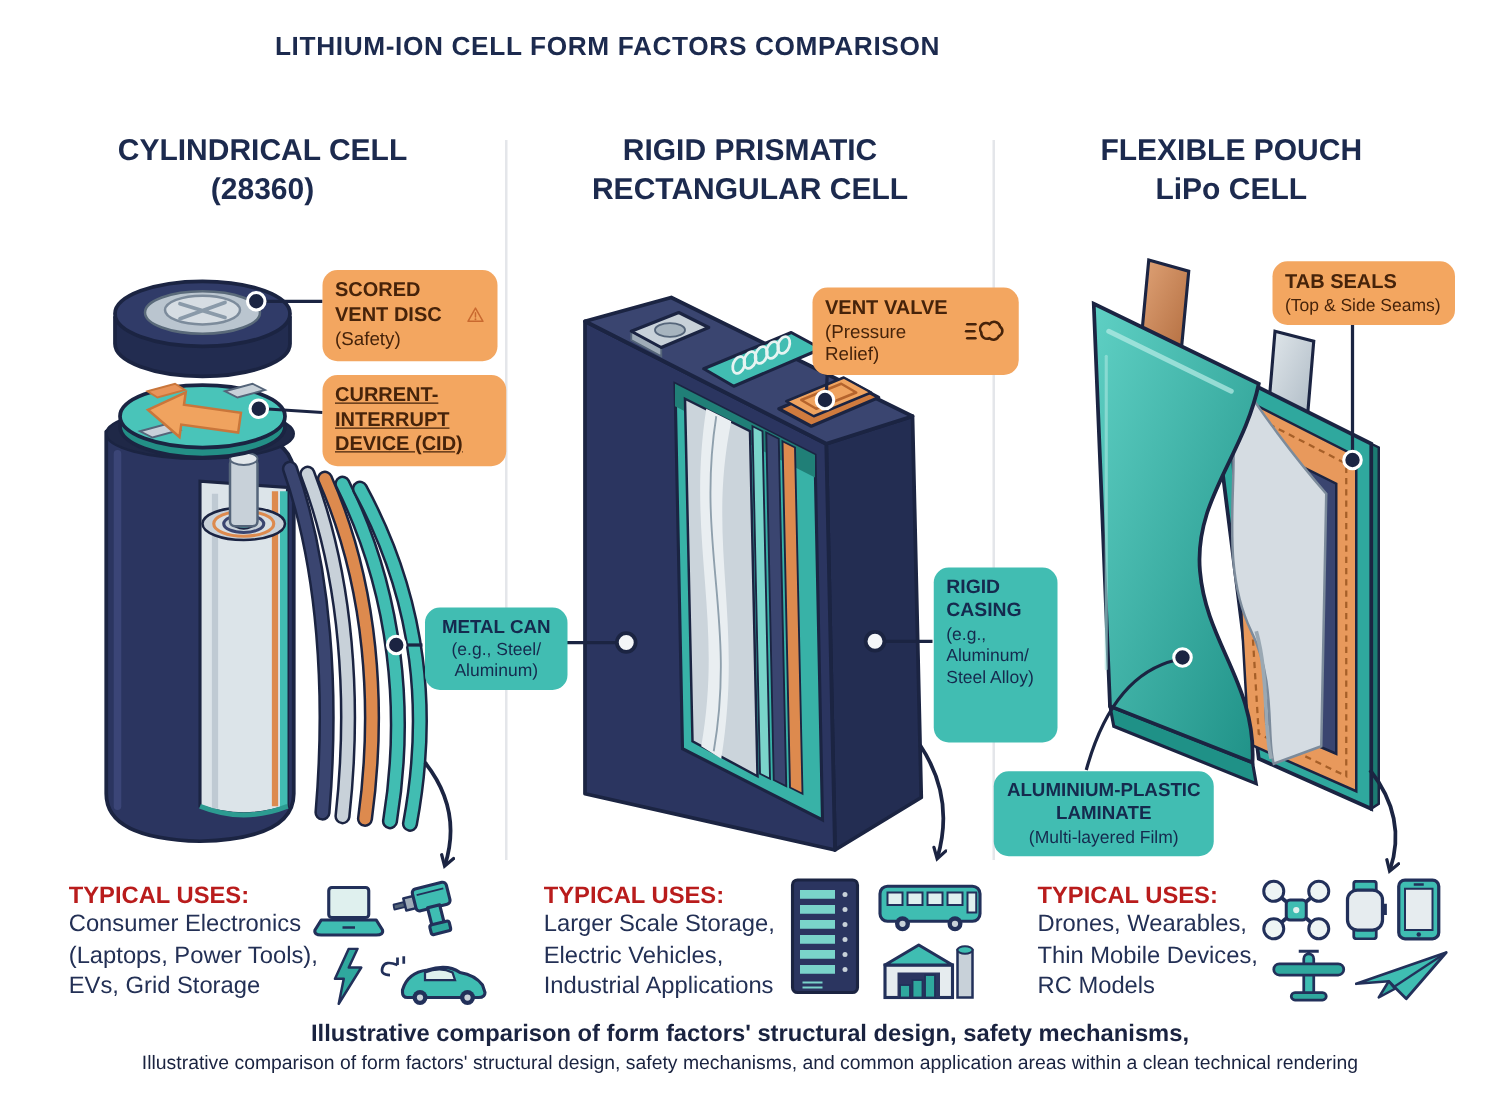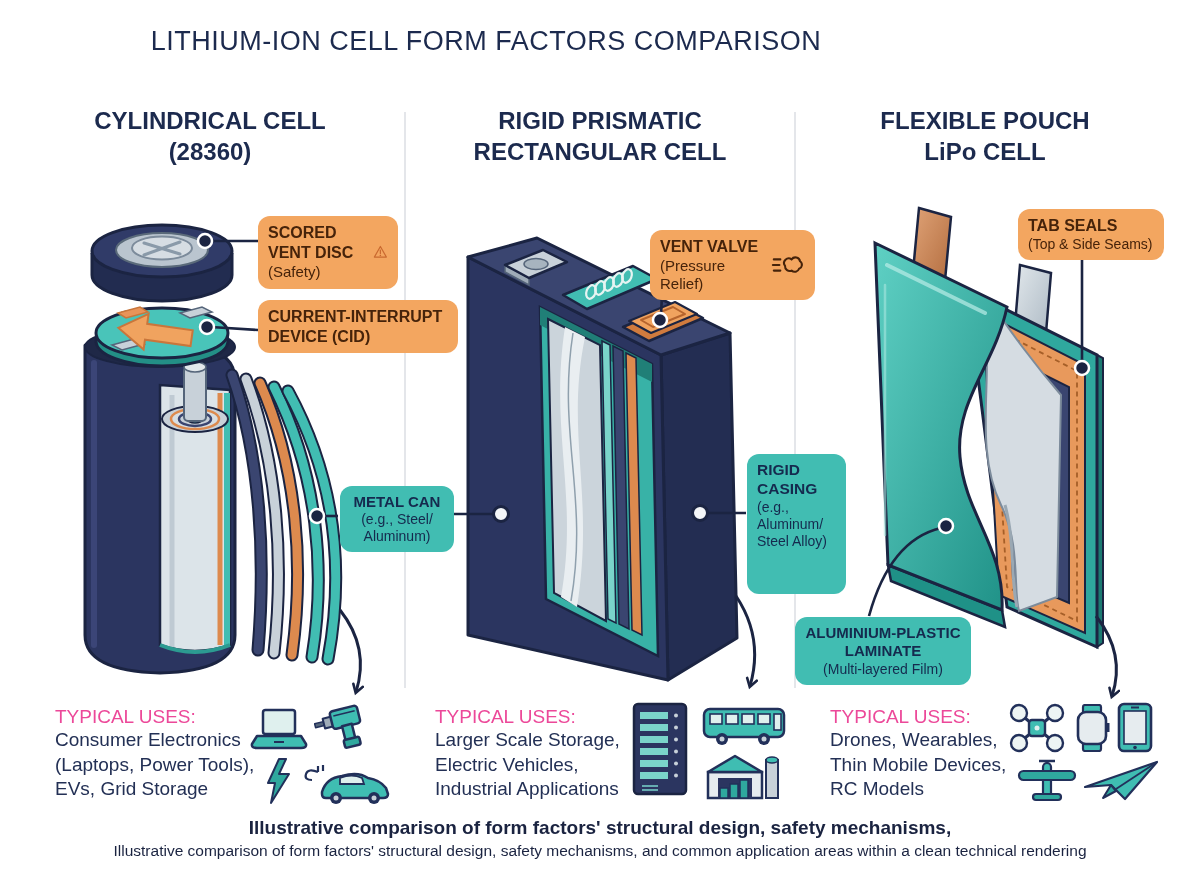--- a/index.html
+++ b/index.html
@@ -1,34 +1,34 @@
 <!DOCTYPE html>
 <html><head>
 <meta charset="utf-8">
 <style>
   html,body{margin:0;padding:0;background:#fff;}
   #canvas{position:relative;width:1200px;height:896px;background:#ffffff;overflow:hidden;
           font-family:"Liberation Sans", sans-serif;}
   .title{position:absolute;left:0;top:26px;width:972px;text-align:center;
-         font-size:27px;font-weight:normal;letter-spacing:.5px;color:#1C2A4E;}
+         font-size:21px;font-weight:bold;letter-spacing:.5px;color:#1C2A4E;}
   .heading{position:absolute;text-align:center;font-weight:bold;color:#1C2A4E;
            font-size:24px;line-height:1.28;white-space:pre-line;}
   .divider{position:absolute;top:112px;width:2px;height:576px;background:#E4E6EA;}
   .callout{position:absolute;border-radius:12px;padding:7px 10px;box-sizing:border-box;
            font-size:16px;line-height:1.22;z-index:30;}
   .callout.orange{background:#F3A660;color:#46230A;}
   .callout.teal{background:#41BDB2;color:#152A4E;}
   .co-bold{font-weight:bold;}
   .plain{font-size:15px;}
   .plain.sm{font-size:14px;}
   .pre{white-space:pre-line;}
   .center{text-align:center;}
   .co-flex{display:flex;align-items:center;gap:6px;}
   .uses{position:absolute;z-index:20;}
-  .uses-label{font-weight:normal;font-size:19px;color:#ec4899;}
+  .uses-label{font-weight:bold;font-size:19px;color:#b91c1c;}
   .uses-text{font-size:19px;color:#233055;line-height:1.3;white-space:pre-line;}
   .footer1{position:absolute;left:0;top:817px;width:1200px;text-align:center;
            font-size:19px;font-weight:bold;color:#1A2340;}
   .footer2{position:absolute;left:0;top:842px;width:1200px;text-align:center;
            font-size:15.5px;color:#1A2340;}
   .illu{position:absolute;z-index:10;}
   .overlay{position:absolute;left:0;top:0;z-index:25;pointer-events:none;}
   .icon-cluster{position:absolute;z-index:20;}
   .ic{position:absolute;}
 </style>
@@ -212,21 +212,21 @@
     <div class="co-flex">
       <div><span class="co-bold">SCORED VENT DISC</span> <span class="plain">(Safety)</span></div>
       <svg width="32" height="30" viewBox="0 0 32 30">
         <path d="M16 3 L29 26 H3 Z" fill="none" stroke="#C9692F" stroke-width="2.6" stroke-linejoin="round"></path>
         <line x1="16" y1="11" x2="16" y2="18.5" stroke="#C9692F" stroke-width="2.6" stroke-linecap="round"></line>
         <circle cx="16" cy="22.5" r="1.7" fill="#C9692F"></circle>
       </svg>
     </div>
   </div>
 
-  <div class="callout orange" style="left:258px;top:300px;width:200px;">
+  <div class="callout orange" style="left:258px;top:300px;width:147px;text-decoration:underline;">
     <span class="co-bold">CURRENT-INTERRUPT DEVICE (CID)</span>
   </div>
 
   <div class="callout teal center" style="left:340px;top:486px;width:114px;">
     <div class="co-bold" style="font-size:15px;">METAL CAN</div>
     <div class="plain sm pre">(e.g., Steel/
 Aluminum)</div>
   </div>
 
   <div class="callout orange" style="left:650px;top:206px;width:165px;margin-top:24px;">

